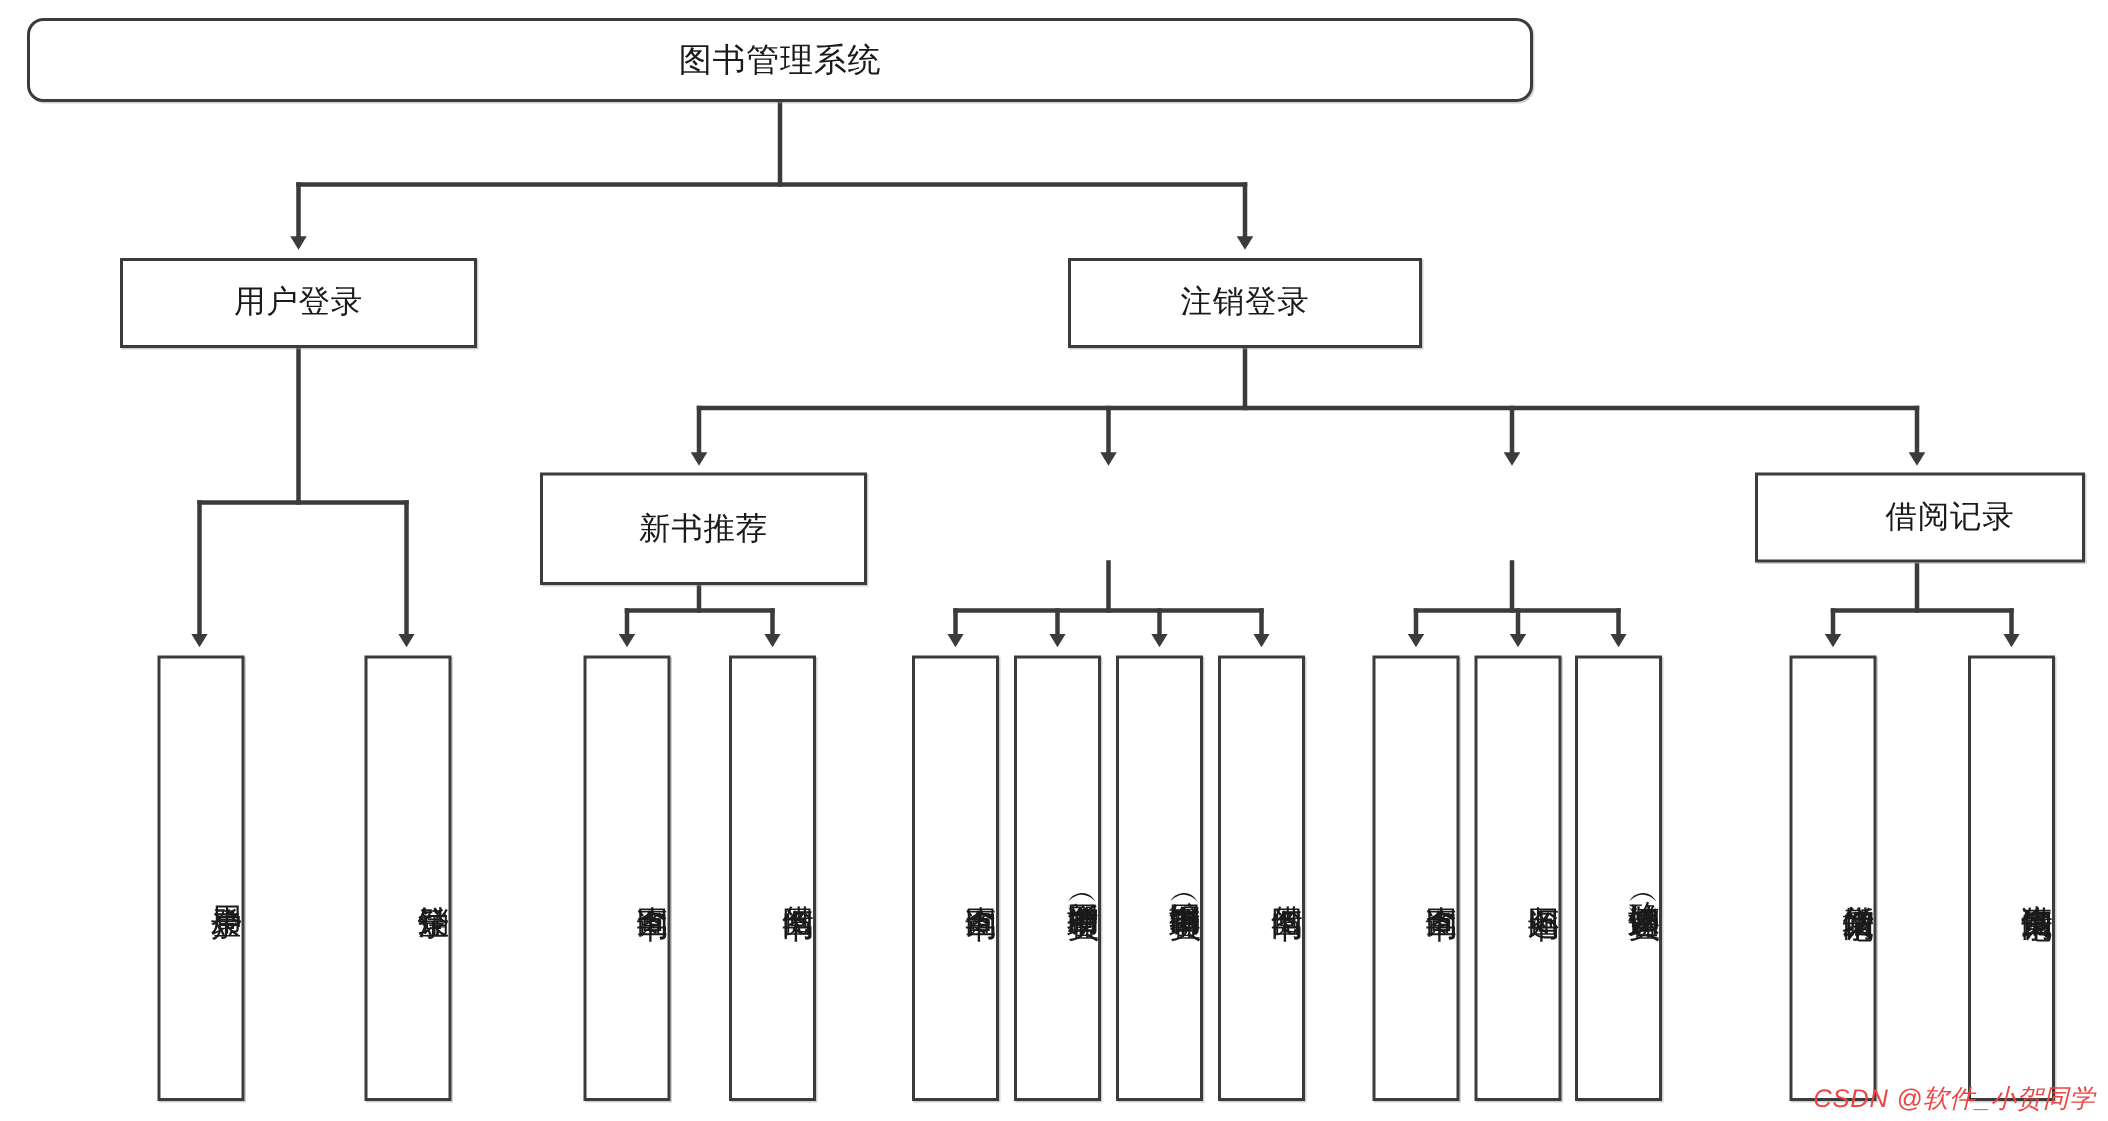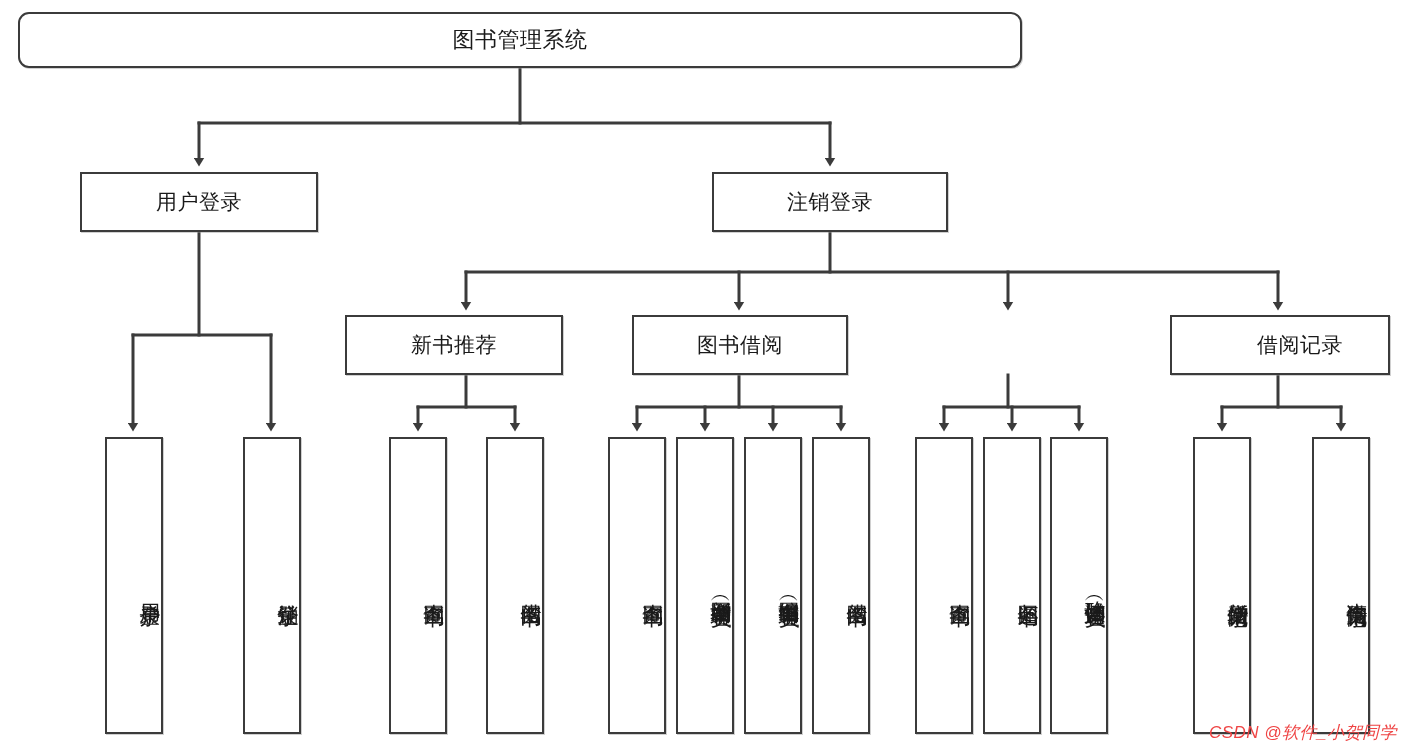--- a/index.html
+++ b/index.html
@@ -136,25 +136,22 @@
     <span>图书管理系统</span>
   </div>
 
   <div class="node horiz" style="left:80px; top:172px; width:238px; height:60px;">
     <span>用户登录</span>
   </div>
   <div class="node horiz" style="left:712px; top:172px; width:236px; height:60px;">
     <span>注销登录</span>
   </div>
 
-  <div class="node horiz" style="left:345px; top:315px; width:218px; height:60px;">
+  <div class="node horiz" style="left:360px; top:315px; width:218px; height:75px;">
     <span>新书推荐</span>
-  </div>
-  <div class="node horiz" style="left:632px; top:315px; width:216px; height:60px;">
-    <span>图书借阅</span>
   </div>
   <div class="node horiz" style="left:1170px; top:315px; width:220px; height:60px;padding-left:40px;">
     <span>借阅记录</span>
   </div>
 
   <div class="node vert" style="left:105px; top:437px; width:58px; height:297px;">
     <span class="vlabel">用户登录</span>
   </div>
   <div class="node vert" style="left:243px; top:437px; width:58px; height:297px;">
     <span class="vlabel">注销登录</span>

